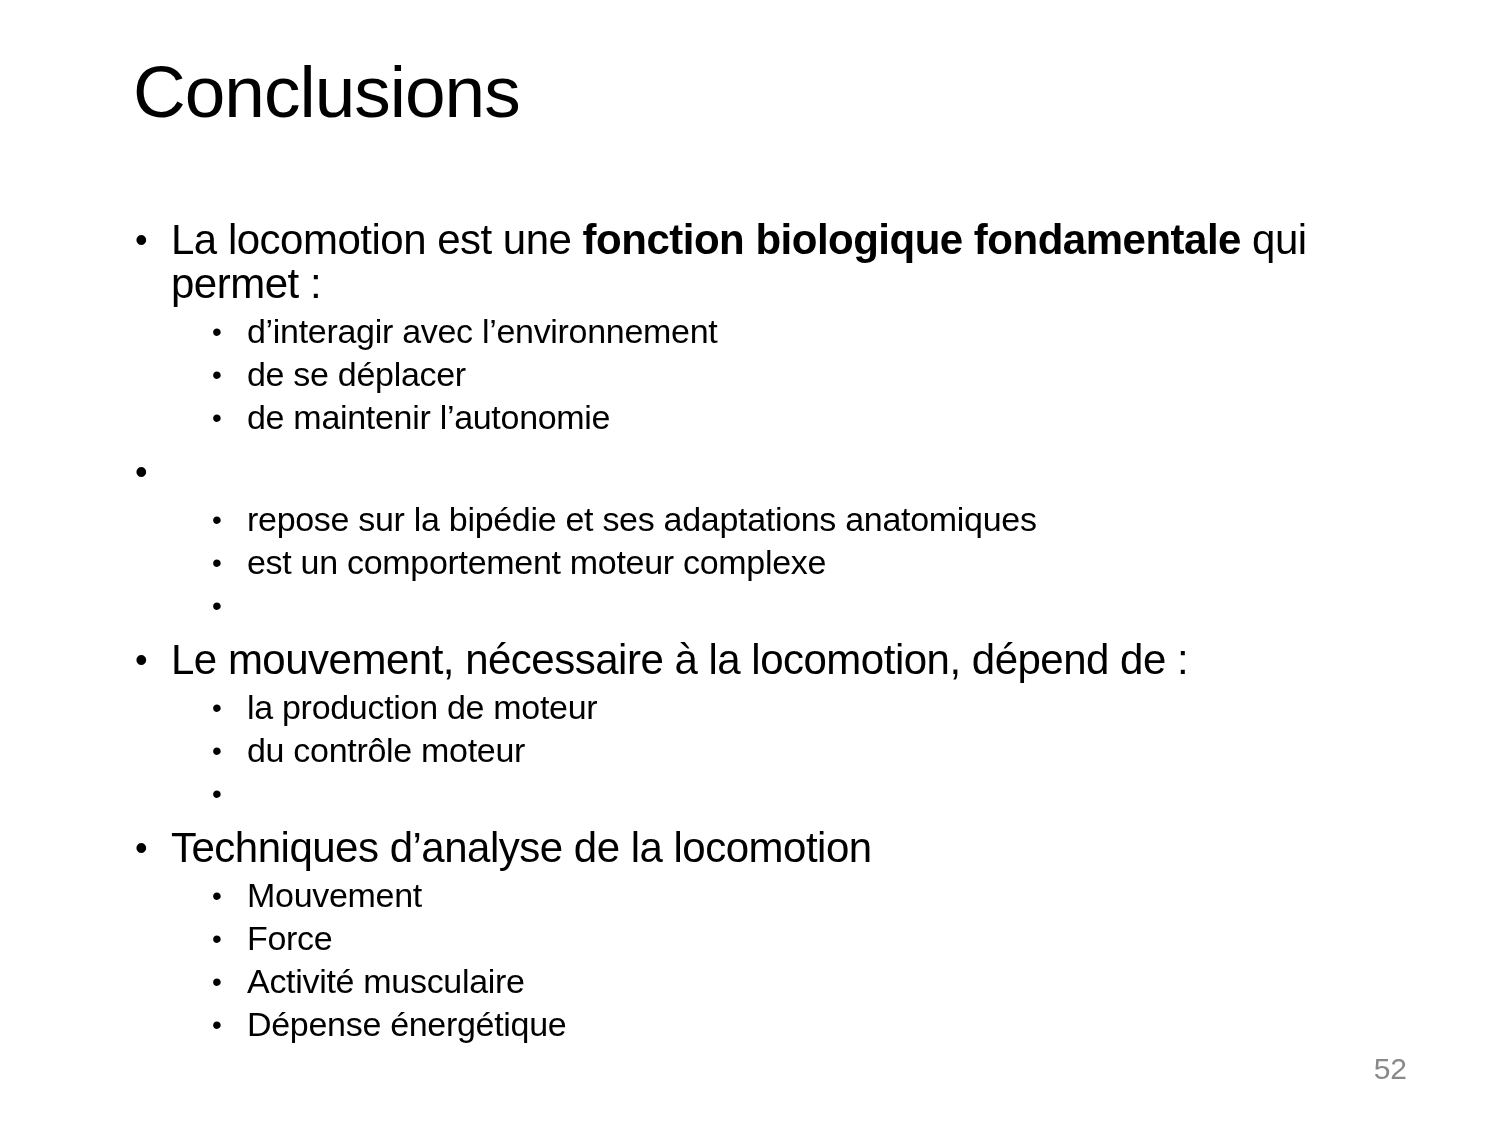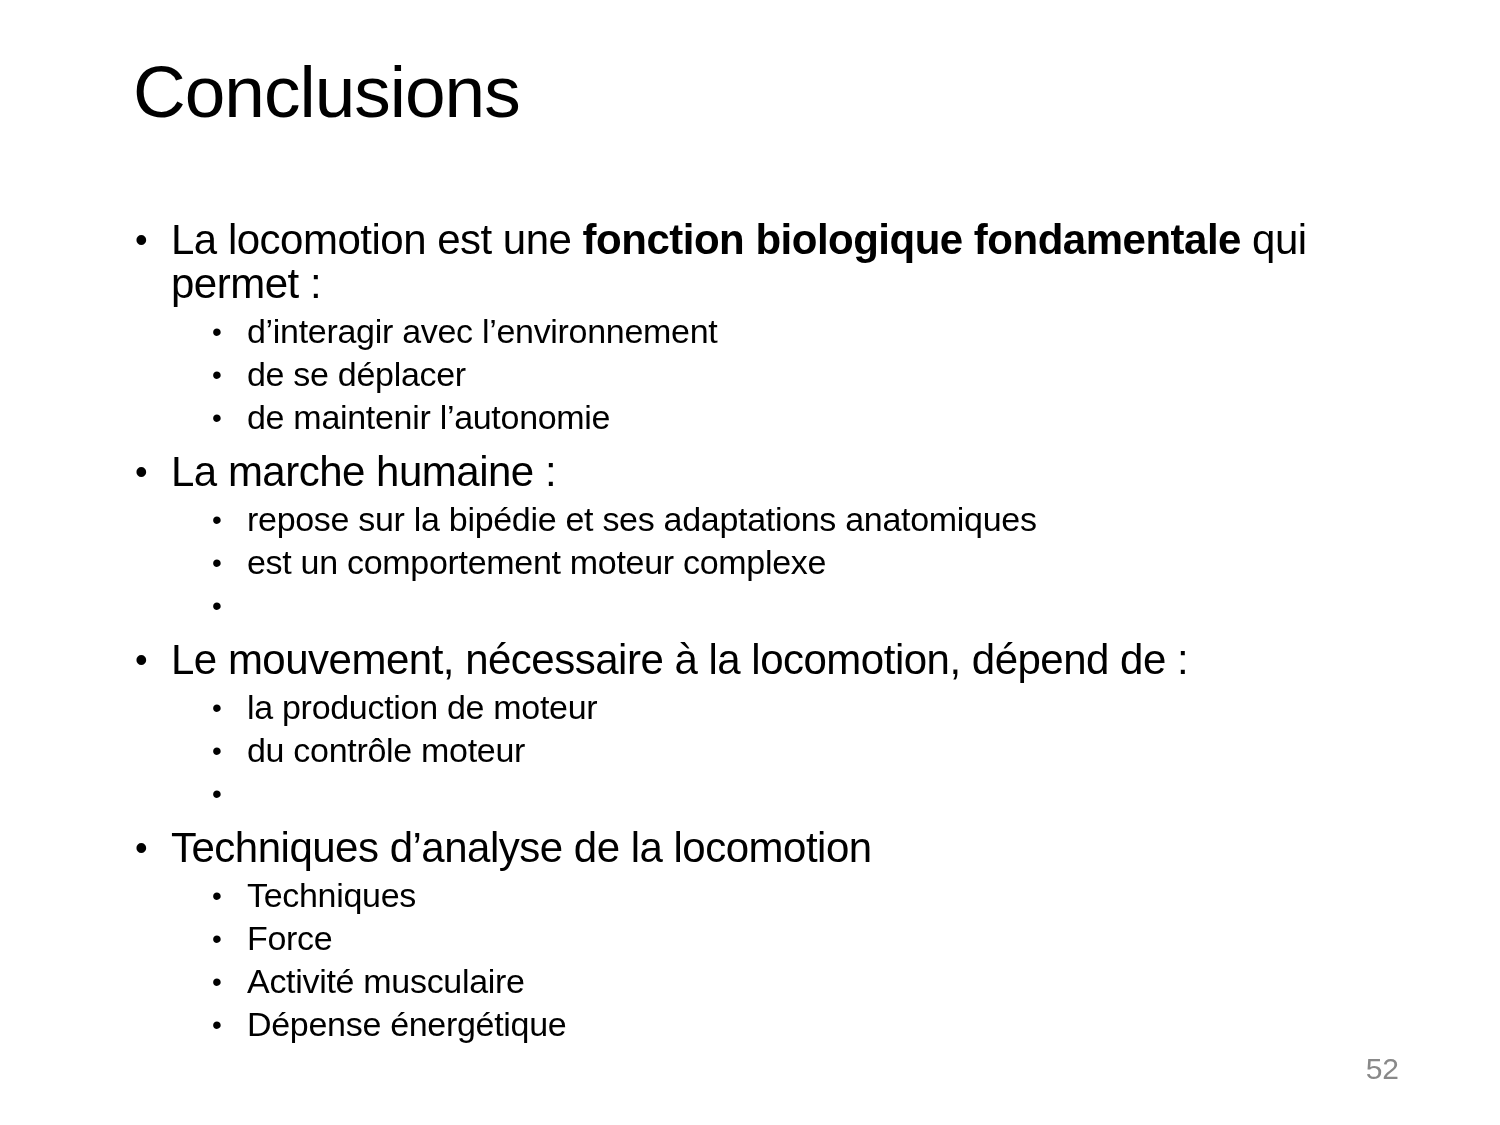--- a/index.html
+++ b/index.html
@@ -57,21 +57,21 @@
   }
   .level-1 .bullet-glyph { font-size: 36px; }
   .level-2 .bullet-glyph { flex: 0 0 35px; font-size: 28px; line-height: 43px; }
   .bullet-text {
     max-width: 1215px;
   }
   .bold-run { font-weight: 700; }
   .page-number {
     position: absolute;
     top: 1053px;
-    right: 116px;
+    right: 108px;
     font-size: 30px;
     line-height: 32px;
     color: #898989;
   }
 </style>
 </head>
 <body>
 
 <div class="slide">
 
@@ -93,21 +93,20 @@
         <span class="bullet-text">de se déplacer</span>
       </div>
       <div class="bullet-row level-2">
         <span class="bullet-glyph">•</span>
         <span class="bullet-text">de maintenir l’autonomie</span>
       </div>
     </div>
 
     <div class="bullet-row level-1">
       <span class="bullet-glyph">•</span>
-      <span class="bullet-text">La marche humaine :</span>
     </div>
     <div class="sub-list">
       <div class="bullet-row level-2">
         <span class="bullet-glyph">•</span>
         <span class="bullet-text">repose sur la bipédie et ses adaptations anatomiques</span>
       </div>
       <div class="bullet-row level-2">
         <span class="bullet-glyph">•</span>
         <span class="bullet-text">est un comportement moteur complexe</span>
       </div>
@@ -134,21 +133,21 @@
       </div>
     </div>
 
     <div class="bullet-row level-1">
       <span class="bullet-glyph">•</span>
       <span class="bullet-text">Techniques d’analyse de la locomotion</span>
     </div>
     <div class="sub-list">
       <div class="bullet-row level-2">
         <span class="bullet-glyph">•</span>
-        <span class="bullet-text">Techniques</span>
+        <span class="bullet-text">Mouvement</span>
       </div>
       <div class="bullet-row level-2">
         <span class="bullet-glyph">•</span>
         <span class="bullet-text">Force</span>
       </div>
       <div class="bullet-row level-2">
         <span class="bullet-glyph">•</span>
         <span class="bullet-text">Activité musculaire</span>
       </div>
       <div class="bullet-row level-2">

